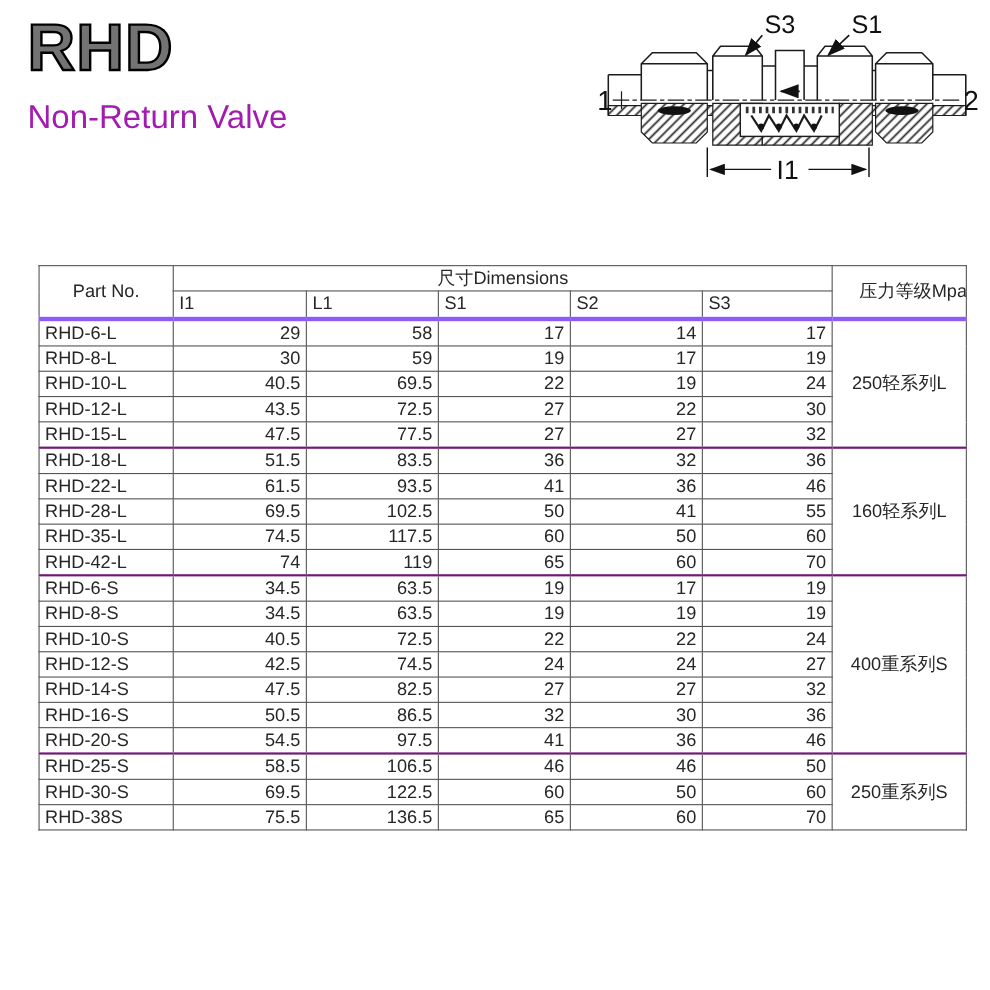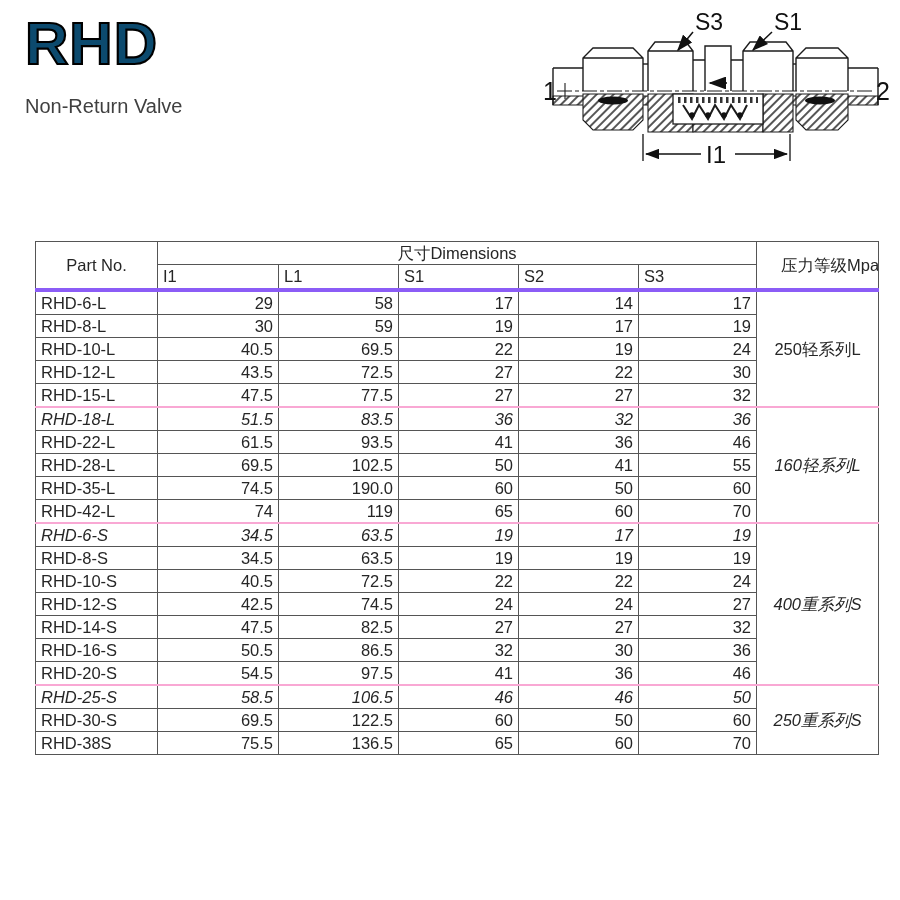--- a/index.html
+++ b/index.html
@@ -4,23 +4,23 @@
 <style>
   html,body{margin:0;padding:0;}
   body{
     width:900px;height:900px;background:#ffffff;position:relative;
     font-family:"Liberation Sans","DejaVu Sans",sans-serif;color:#1f1f1f;
     overflow:hidden;
   }
   .header{position:absolute;left:25px;top:14px;}
   .product-code{
     font-size:60px;font-weight:bold;letter-spacing:1px;line-height:1;
-    -webkit-text-stroke:2.2px #000;color:#0c4a6e;margin:0;
+    -webkit-text-stroke:2.2px #000;color:#737373;margin:0;
   }
-  .subtitle{font-size:20px;line-height:39px;color:#404040;margin-top:13px;}
+  .subtitle{font-size:30px;line-height:39px;color:#a21caf;margin-top:13px;}
   .drawing{position:absolute;left:543px;top:8px;width:350px;height:170px;}
   .drawing svg{width:100%;height:100%;}
   .drawing text{font-family:"Liberation Sans","DejaVu Sans",sans-serif;fill:#111;}
 
   .spec-table{
     position:absolute;left:35px;top:241px;width:843px;
     border-collapse:collapse;table-layout:fixed;
     font-size:16.5px;color:#262626;
   }
   .spec-table th,.spec-table td{
@@ -35,21 +35,21 @@
   .spec-table col.c-s3{width:118px;}
   .spec-table col.c-press{width:122px;}
   .spec-table th.part-header{text-align:center;vertical-align:middle;}
   .spec-table th.dims-header{}
   .spec-table th.press-header{text-align:center;vertical-align:middle;padding-left:24px;}
   .spec-table th.sub{text-align:left;height:23px;}
   .spec-table td.part{text-align:left;}
   .spec-table td.num{text-align:right;}
   .spec-table td.pressure{text-align:center;vertical-align:middle;}
   .spec-table tbody tr:first-child td{border-top:4px solid #8b5cf6;}
-  .spec-table tbody tr.group-start td{border-top:2px solid #f9a8d4;font-style:italic;}
+  .spec-table tbody tr.group-start td{border-top:2px solid #701a75;}
 </style>
 </head>
 <body>
 
 <div class="header">
   <div class="product-code">RHD</div>
   <div class="subtitle">
     <div>Non-Return Valve</div>
   </div>
 </div>
@@ -211,21 +211,21 @@
         <td class="part">RHD-28-L</td>
         <td class="num">69.5</td>
         <td class="num">102.5</td>
         <td class="num">50</td>
         <td class="num">41</td>
         <td class="num">55</td>
       </tr>
       <tr>
         <td class="part">RHD-35-L</td>
         <td class="num">74.5</td>
-        <td class="num">190.0</td>
+        <td class="num">117.5</td>
         <td class="num">60</td>
         <td class="num">50</td>
         <td class="num">60</td>
       </tr>
       <tr>
         <td class="part">RHD-42-L</td>
         <td class="num">74</td>
         <td class="num">119</td>
         <td class="num">65</td>
         <td class="num">60</td>

